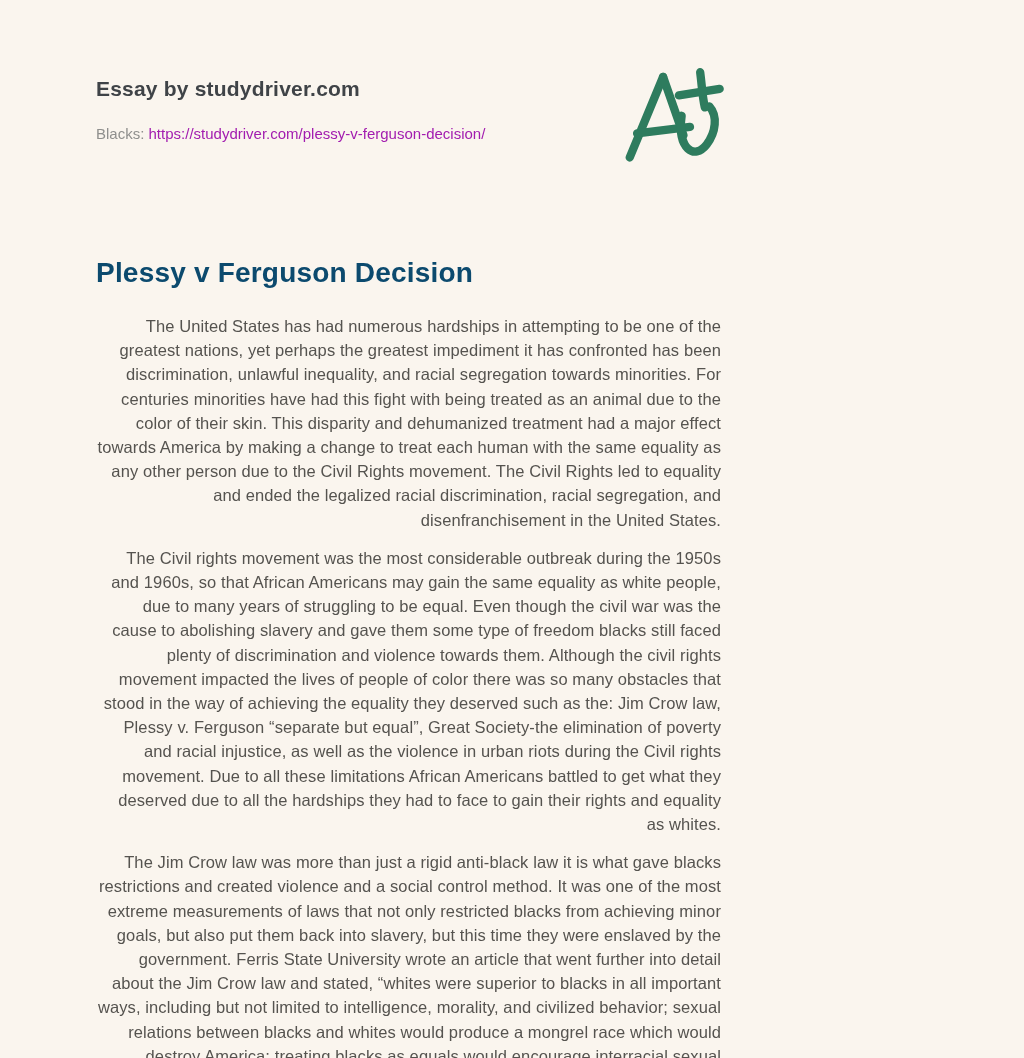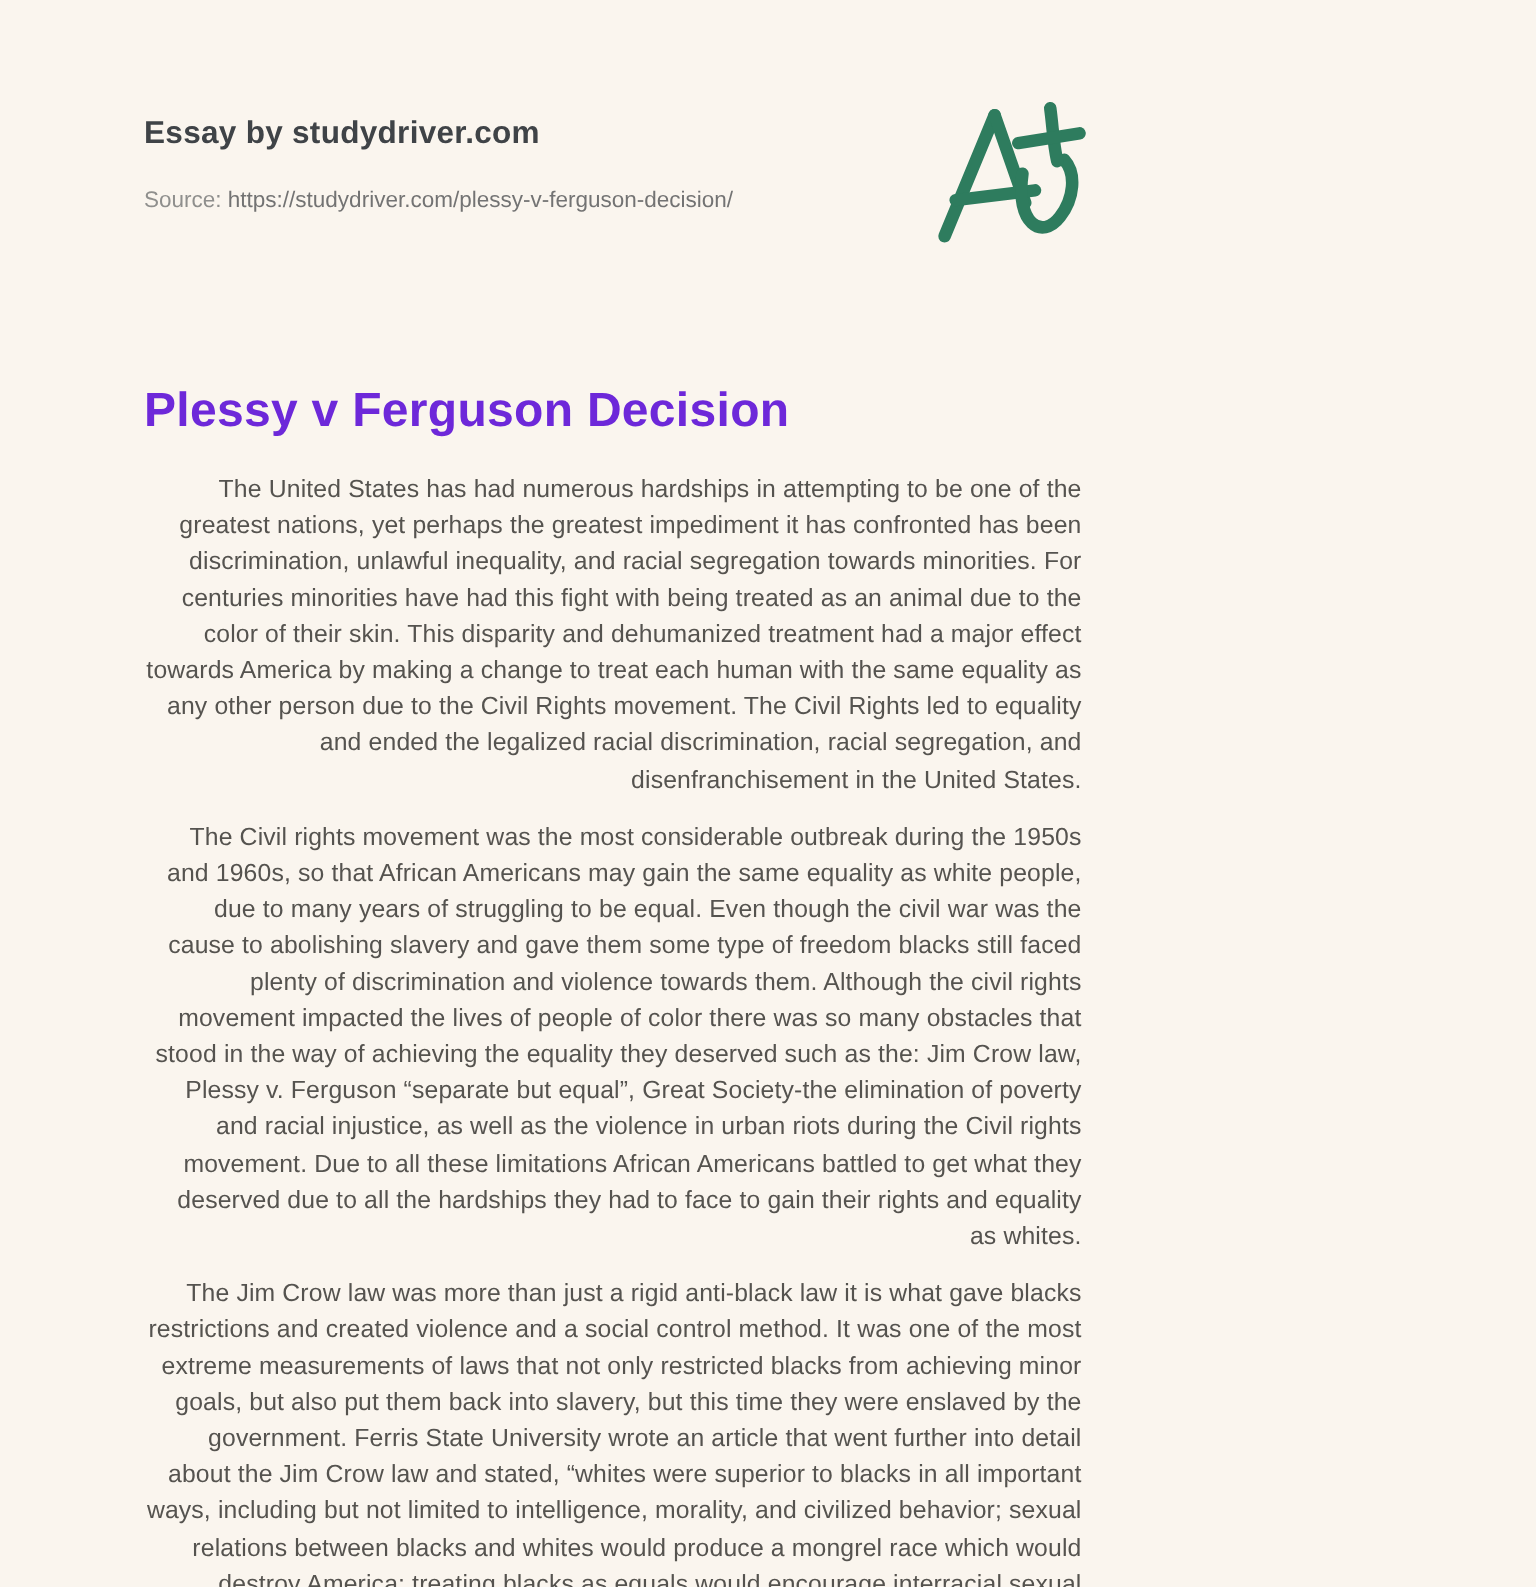--- a/index.html
+++ b/index.html
@@ -27,36 +27,36 @@
     color: #3f4347;
     letter-spacing: 0.2px;
   }
   .source-line {
     margin-top: 22px;
     font-size: 15px;
     line-height: 19px;
     color: #8f8f8d;
   }
   .source-link {
-    color: #737373;
+    color: #a21caf;
     text-decoration: none;
   }
   .logo {
     position: absolute;
     top: 62px;
     right: 78px;
     width: 122px;
     height: 102px;
   }
   .doc-title {
     margin: 113px 0 0 0;
-    font-size: 32px;
+    font-size: 28px;
     line-height: 34px;
     font-weight: 700;
-    color: #6d28d9;
+    color: #0c4a6e;
     letter-spacing: 0.2px;
   }
   .essay {
     margin-top: 24px;
     max-width: 836px;
     text-align: right;
   }
   .essay p {
     margin: 0 0 14px 0;
     font-size: 16.5px;
@@ -66,21 +66,21 @@
   }
 </style>
 </head>
 <body>
 
 <div class="page">
 
   <h1 class="brand-title">Essay by studydriver.com</h1>
 
   <div class="source-line">
-    <span>Source:</span>
+    <span>Blacks:</span>
     <a href="#" class="source-link">https://studydriver.com/plessy-v-ferguson-decision/</a>
   </div>
 
   <div class="logo">
     <svg viewBox="0 0 122 110" width="122" height="102" aria-hidden="true">
       <g fill="none" stroke="#2e7c5e" stroke-width="9" stroke-linecap="round" stroke-linejoin="round">
 
         <path d="M 10 103 L 46 16"></path>
 
         <path d="M 46 16 L 68 79"></path>

